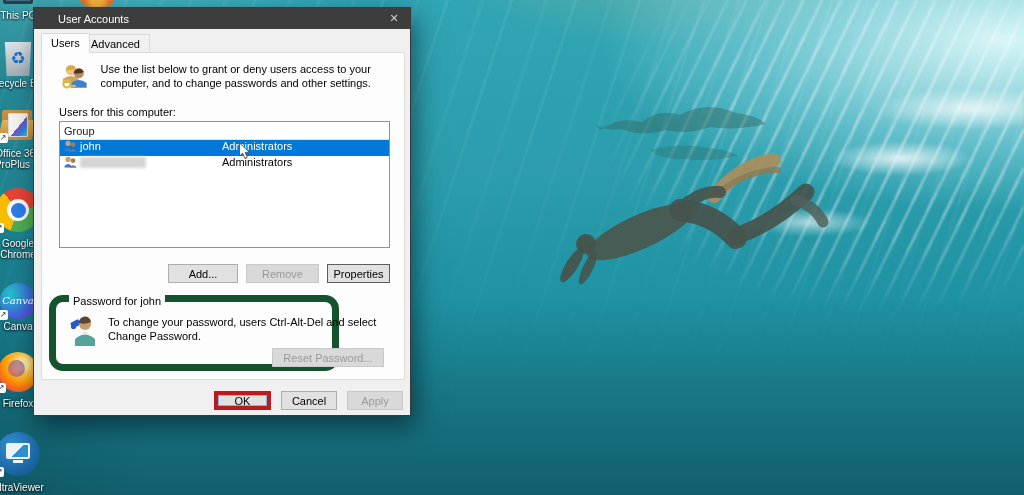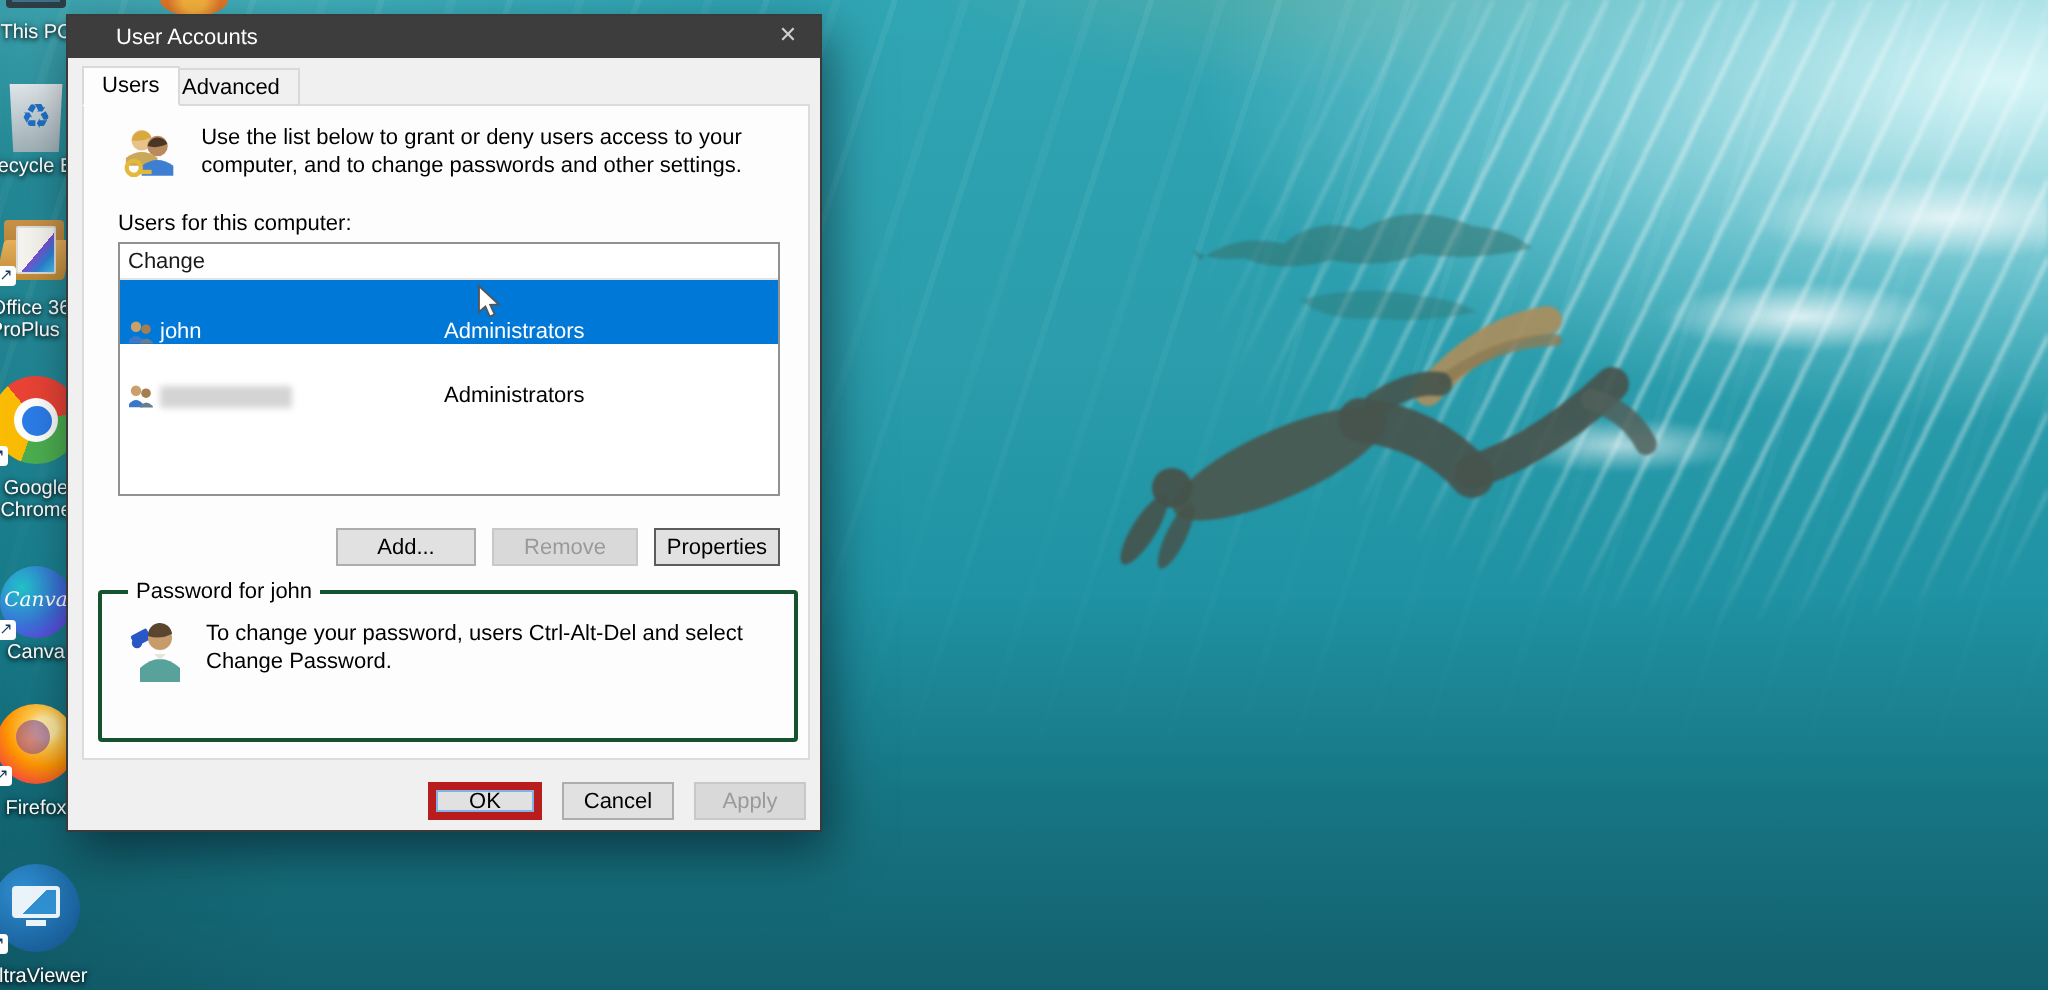--- a/index.html
+++ b/index.html
@@ -90,36 +90,36 @@
 
   .intro { position:absolute; left:17px; top:9px; width:330px; display:flex; gap:10px; }
   .intro .txt { width:292px; line-height:1.3; }
 
   .caption { position:absolute; left:17px; top:53px; }
 
   .listbox { position:absolute; left:17px; top:68px; width:331px; height:127px; background:#fff; border:1px solid #919191; }
   .lhead { display:flex; height:18px; border-bottom:1px solid #e3e3e3; color:#1a1a1a; }
   .lhead .c1 { width:158px; padding-left:6px; line-height:18px; border-right:1px solid #e3e3e3; }
   .lhead .c2 { flex:1; padding-left:4px; line-height:18px; }
-  .lrow { display:flex; align-items:flex-end; height:32px; }
+  .lrow { display:flex; align-items:flex-start; height:16px; }
   .lrow .c1 { width:158px; display:flex; align-items:center; gap:3px; padding-left:3px; }
   .lrow .c2 { flex:1; padding-left:4px; }
   .lrow.sel { background:#0078d7; color:#fff; }
   .uicon { width:14px; height:12px; flex:0 0 auto; }
   .redacted { width:66px; height:11px; background:#d4d4d4; border-radius:1px; filter:blur(1.5px); }
   .cursor { position:absolute; left:178px; top:20px; z-index:6; }
 
   .btn { position:absolute; height:19px; background:#e1e1e1; border:1px solid #adadad; font-size:11px;
     font-family:"Liberation Sans", sans-serif; color:#000; text-align:center; }
   .btn.disabled { background:#d9d9d9; border-color:#c8c8c8; color:#9a9a9a; }
   .b-add  { left:126px; top:211px; width:70px; }
   .b-rem  { left:204px; top:211px; width:73px; }
   .b-prop { left:285px; top:211px; width:63px; border-color:#5c5c5c; }
 
-  .groupbox { position:absolute; left:7px; top:242px; width:350px; height:76px; border:2px solid #14532d; border-radius:2px; }
+  .groupbox { position:absolute; left:7px; top:242px; width:290px; height:76px; border:7px solid #14532d; border-radius:14px; }
   .legend { position:absolute; left:13px; top:-7px; background:#fdfdfd; padding:0 4px; }
   .gb-row { position:absolute; left:14px; top:13px; display:flex; gap:10px; }
   .gb-row .txt { width:292px; line-height:1.3; }
   .b-reset { left:216px; top:46px; width:112px; position:absolute; }
 
   .b-ok     { left:180px; top:383px; width:57px; border:4px solid #b91c1c; box-shadow:inset 0 0 0 1px #7fb2e5; }
   .b-cancel { left:247px; top:383px; width:56px; }
   .b-apply  { left:313px; top:383px; width:56px; }
 </style>
 </head>
@@ -233,21 +233,21 @@
           <circle cx="8" cy="22" r="3.6" fill="none" stroke="#e3b93c" stroke-width="2.2"></circle>
           <rect x="10" y="23" width="7" height="2.2" fill="#e3b93c"></rect>
         </svg>
         <div class="txt">Use the list below to grant or deny users access to your computer, and to change passwords and other settings.</div>
       </div>
 
       <div class="caption">Users for this computer:</div>
 
       <div class="listbox">
         <div class="lhead">
-          <div class="c2">Change</div>
+          <div class="c2">Group</div>
         </div>
         <div class="lrow sel">
           <div class="c1">
             <svg class="uicon" viewBox="0 0 14 12">
               <circle cx="5" cy="3.4" r="2.6" fill="#caa16c"></circle>
                 <path d="M1.5,10 q3.5,-4 7,0 l0,1.6 -7,0z" fill="#3c78c8"></path>
               <circle cx="10" cy="4.6" r="2.4" fill="#a57d50"></circle>
                 <path d="M7,11 q3,-3.6 6.4,0 l0,0.8 -6.4,0z" fill="#6b7c8a"></path>
             </svg>
             <span>john</span>
@@ -281,20 +281,21 @@
           <svg width="28" height="32" viewBox="0 0 28 32">
             <rect x="1" y="6" width="9" height="6" rx="1" transform="rotate(-28 5 9)" fill="#2a57c8"></rect>
             <circle cx="3.5" cy="11.5" r="2.6" fill="#2a57c8"></circle>
             <circle cx="15" cy="9" r="6" fill="#c79b6b"></circle>
             <path d="M9,8 a6,6 0 0 1 12,-1 q-6,3 -12,1z" fill="#5a4630"></path>
             <path d="M5,24 q10,-9 20,0 l0,7 -20,0 z" fill="#57a39c"></path>
             <path d="M12,17 l3,3 3,-3 z" fill="#e9e4da"></path>
           </svg>
           <div class="txt">To change your password, users Ctrl-Alt-Del and select Change Password.</div>
         </div>
+        <button class="btn b-reset disabled">Reset Password...</button>
       </div>
 
     </div>
 
     <button class="btn b-ok">OK</button>
     <button class="btn b-cancel">Cancel</button>
     <button class="btn b-apply disabled">Apply</button>
   </div>
 </div>
 

